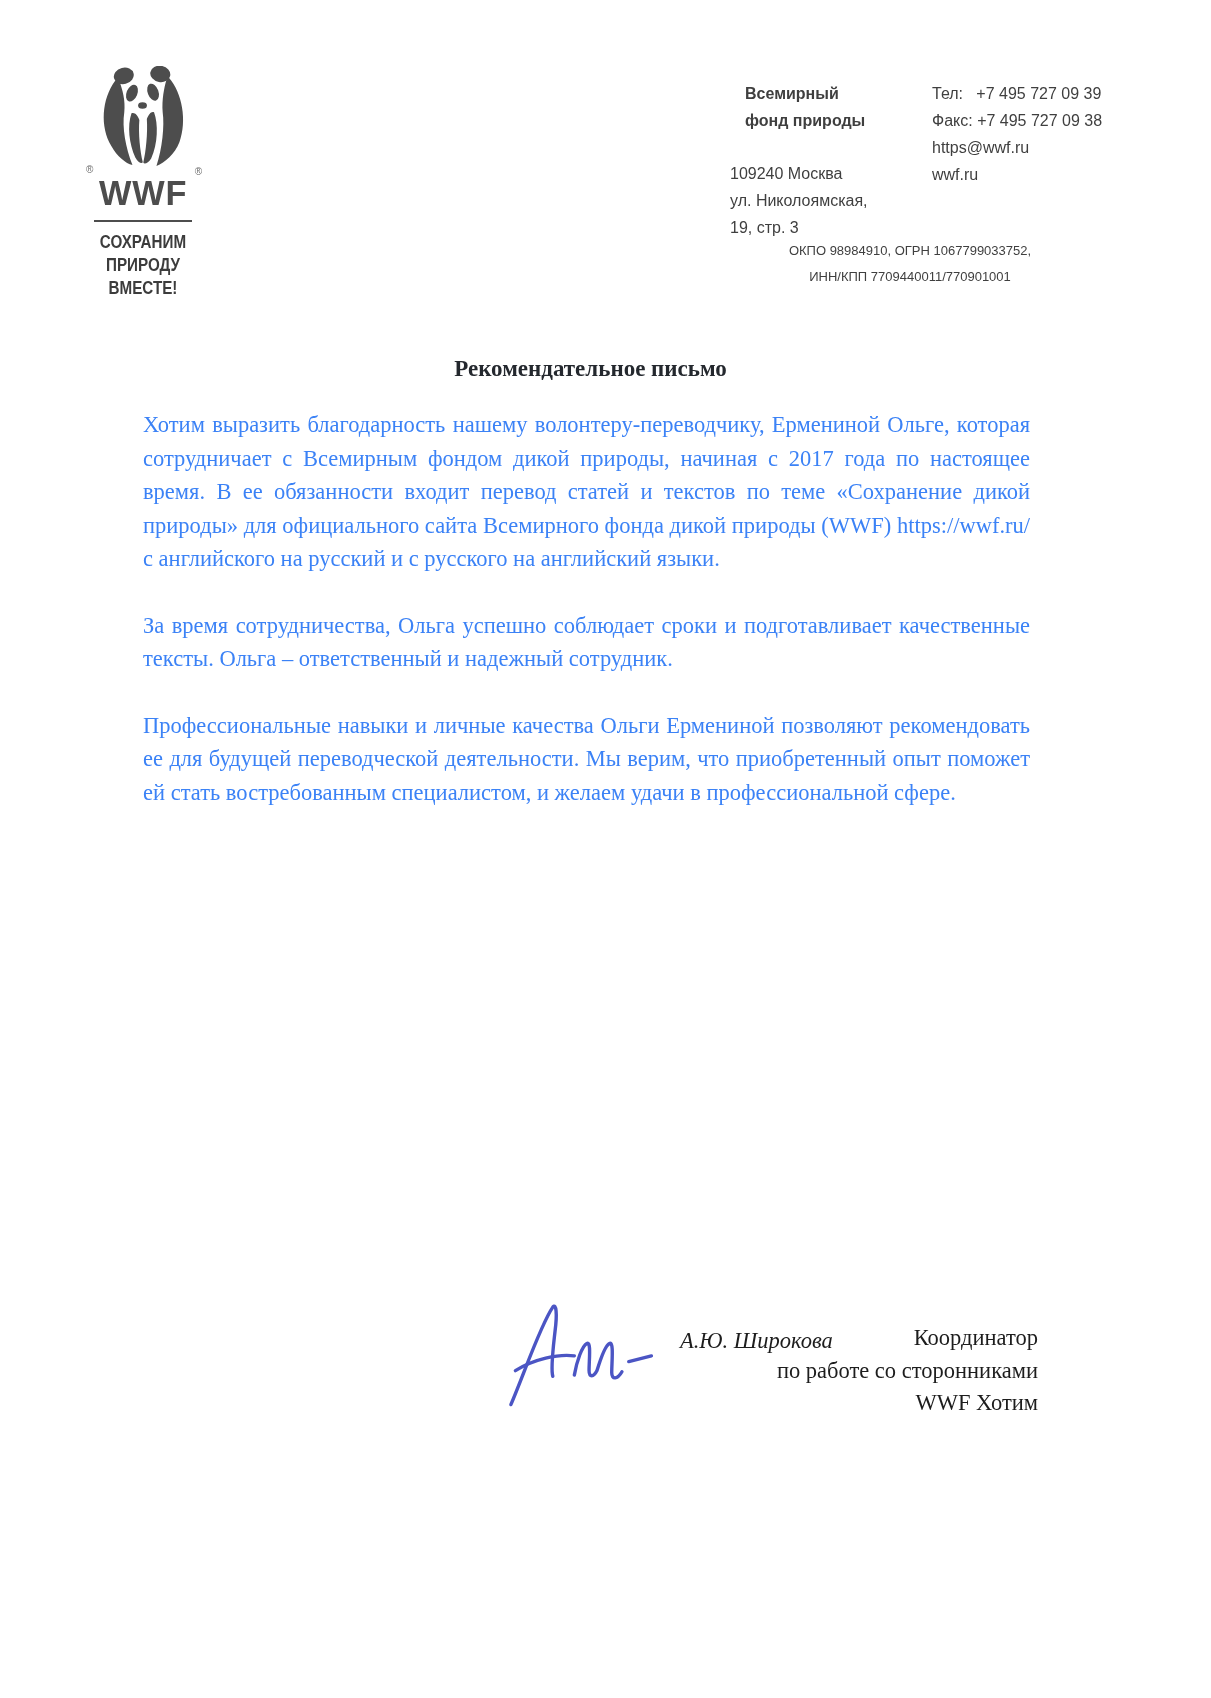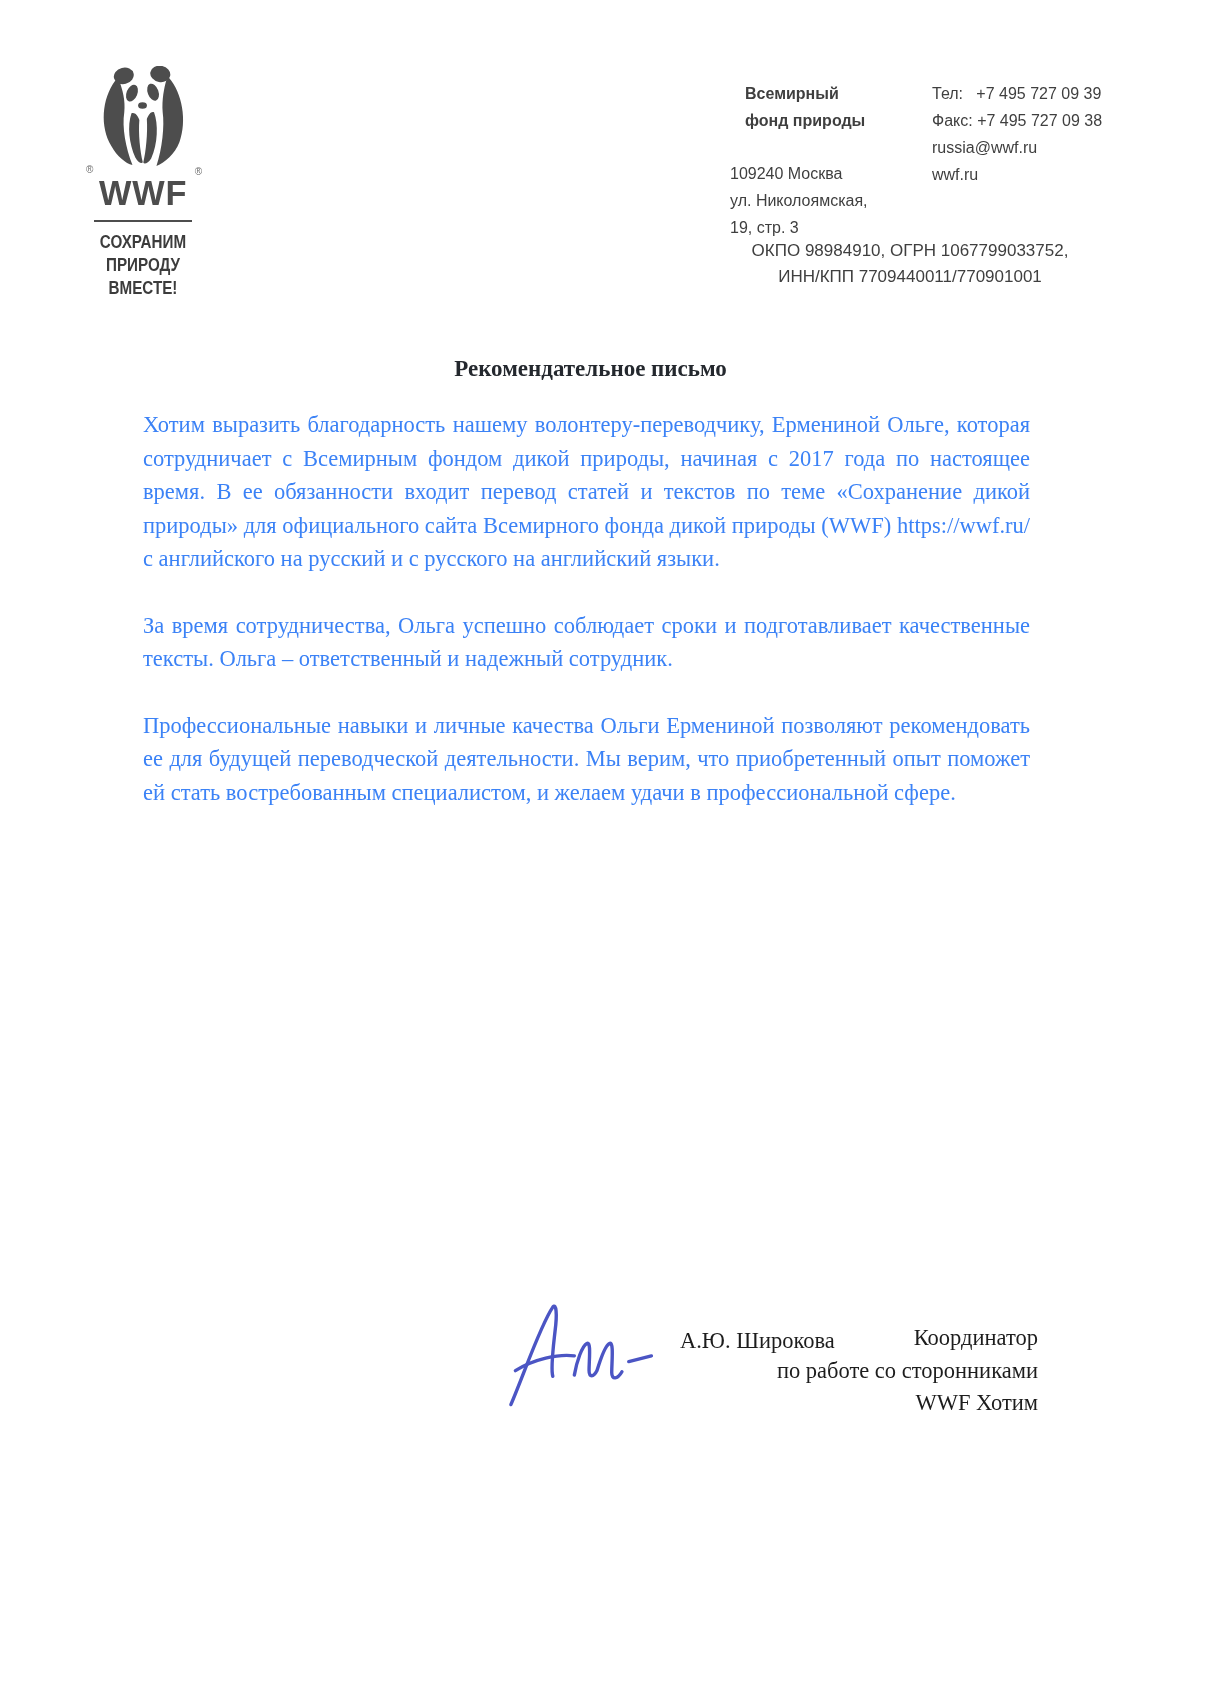--- a/index.html
+++ b/index.html
@@ -32,33 +32,33 @@
   
   .hdr{font-family:"Liberation Sans", sans-serif;color:#3f3f3f;font-size:16px;line-height:27px;}
   .org-col{position:absolute;left:730px;top:80px;}
   .org-name{font-weight:bold;margin-left:15px;}
   .org-address{margin-top:26px;}
   .contact-col{position:absolute;left:932px;top:80px;}
   .pre{white-space:pre;}
   .reg-block{
     position:absolute;left:700px;top:238px;width:420px;
     font-family:"Liberation Sans", sans-serif;color:#3f3f3f;
-    font-size:17px;line-height:26px;text-align:center;
+    font-size:13px;line-height:26px;text-align:center;
   }
   
   .letter{position:absolute;left:143px;top:356px;width:895px;}
   .letter-title{font-size:23px;text-align:center;margin:0 0 26px 0;font-weight:bold;color:#24282e;}
   .para{
     font-size:22.5px;line-height:33.5px;text-align:justify;
     margin:0 8px 33px 0;color:#3b82f6;
   }
   
   .sig-block{position:absolute;left:143px;top:1322px;width:895px;text-align:right;}
   .sig-position{font-size:22.5px;line-height:32.5px;color:#1d1d1d;}
-  .sig-name{position:absolute;left:537px;top:6px;font-size:22.5px;color:#1d1d1d;}
+  .sig-name{position:absolute;left:537px;top:6px;font-size:22.5px;color:#1d1d1d;font-style:italic;}
   .sig-scribble{position:absolute;left:352px;top:-30px;width:170px;height:130px;}
 </style>
 </head>
 <body>
 
 <div class="page">
 
   <div class="logo-block">
     <svg class="panda" viewBox="0 0 100 112" xmlns="http://www.w3.org/2000/svg" aria-hidden="true">
       <g fill="#4d4d4d">
@@ -101,21 +101,21 @@
     <div class="org-address">
       <div>109240 Москва</div>
       <div>ул. Николоямская,</div>
       <div>19, стр. 3</div>
     </div>
   </div>
 
   <div class="hdr contact-col">
     <div class="pre">Тел:   +7 495 727 09 39</div>
     <div class="pre">Факс: +7 495 727 09 38</div>
-    <div>russia@wwf.ru</div>
+    <div>https@wwf.ru</div>
     <div>wwf.ru</div>
   </div>
 
   <div class="reg-block">
     <div>ОКПО 98984910, ОГРН 1067799033752,</div>
     <div>ИНН/КПП 7709440011/770901001</div>
   </div>
 
   <div class="letter">
     <h1 class="letter-title">Рекомендательное письмо</h1>

